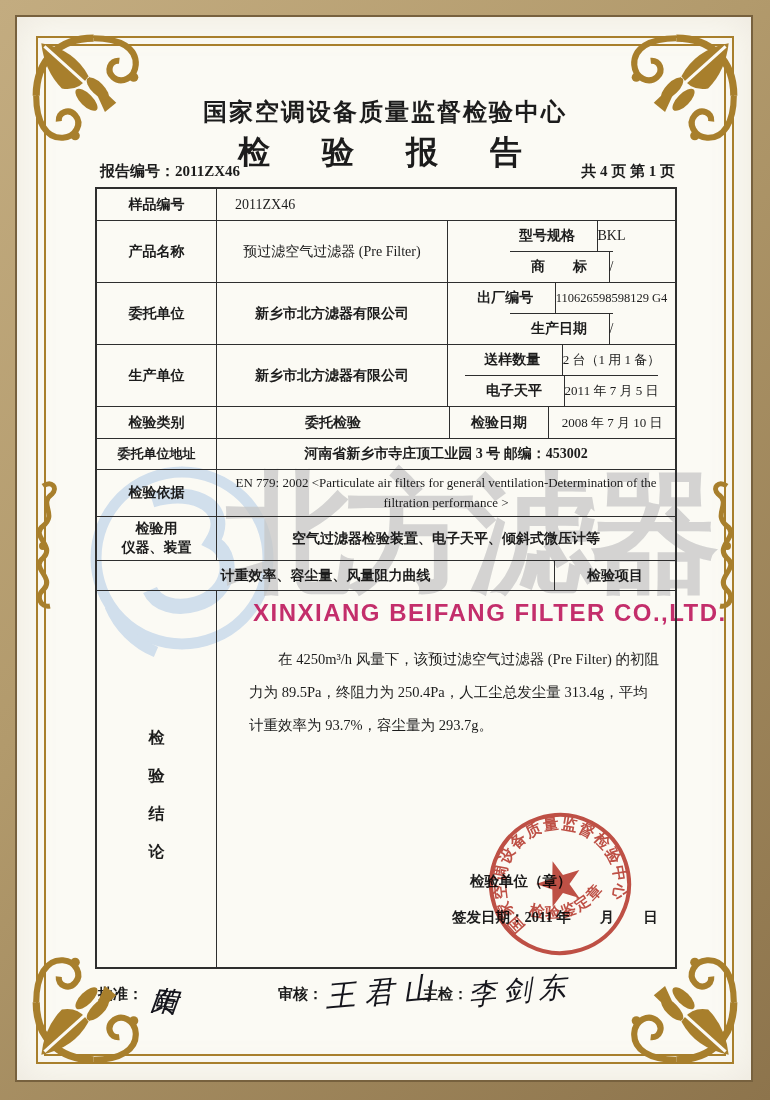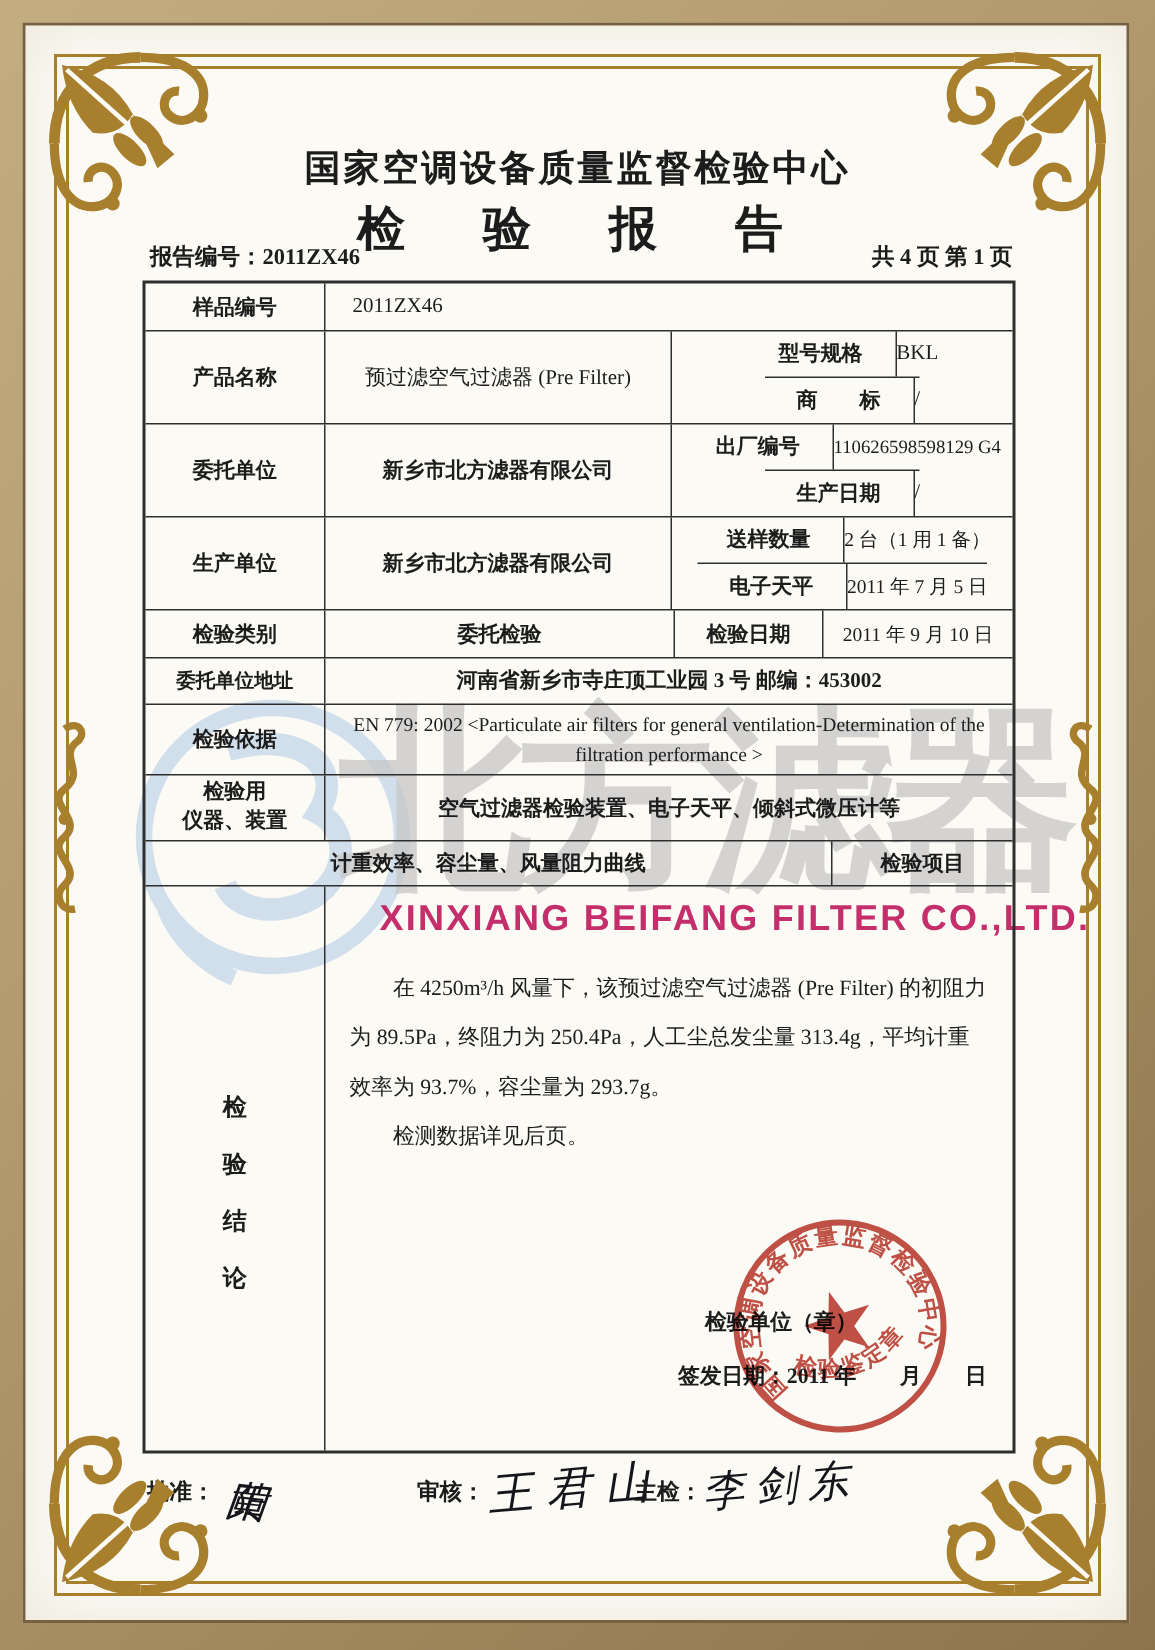--- a/index.html
+++ b/index.html
@@ -52,21 +52,21 @@
   .cd{flex:1;display:flex;align-items:center;justify-content:center;}
   .lab{font-weight:bold;}
   .left-al{justify-content:flex-start;padding-left:18px;text-align:left;}
   .small{font-size:13px;line-height:1.55;padding:3px 10px;}
   .twoline{display:flex;flex-direction:column;line-height:1.35;}
   
   .vlabel{flex-direction:column;justify-content:flex-start;padding-top:137px;gap:17px;
           font-weight:bold;font-size:16px;}
   .concl{position:relative;display:block;text-align:left;}
   .concl p{margin:0;padding:0 16px;line-height:33px;font-size:14.5px;text-indent:2em;}
-  .cpara{position:absolute;left:0;right:0;top:52px;}
+  .cpara{position:absolute;left:16px;right:0;top:52px;}
   .issuer{position:absolute;left:253px;top:281px;font-size:14.5px;font-weight:bold;z-index:2;}
   .issue-date{position:absolute;left:235px;top:317px;font-size:14.5px;font-weight:bold;z-index:2;}
   
   .stamp{position:absolute;left:270px;top:220px;width:146px;height:146px;z-index:4;
          transform:rotate(-18deg);opacity:.88;mix-blend-mode:multiply;}
   
   .sigrow{position:absolute;z-index:2;}
   .siglab{font-size:15px;font-weight:bold;}
   .signame{color:#15151c;}
   .sig-v{writing-mode:vertical-rl;font-size:27px;letter-spacing:4px;transform:rotate(6deg);font-style:italic;}
@@ -215,21 +215,21 @@
           <div class="cc lab">电子天平</div>
           <div class="cd" style="font-size:13px">2011 年 7 月 5 日</div>
         </div>
     </div>
   </div>
 
   <div class="tr" style="height:32px">
     <div class="td ca lab">检验类别</div>
     <div class="td cb lab">委托检验</div>
     <div class="td cc lab" style="border-right:1.6px solid #2e2e2e">检验日期</div>
-    <div class="td cd" style="width:126px;flex:none;font-size:13px">2011 年 9 月 10 日</div>
+    <div class="td cd" style="width:126px;flex:none;font-size:13px">2008 年 7 月 10 日</div>
   </div>
 
   <div class="tr" style="height:31px">
     <div class="td ca lab" style="font-size:13px">委托单位地址</div>
     <div class="td cb lab">河南省新乡市寺庄顶工业园 3 号  邮编：453002</div>
   </div>
 
   <div class="tr" style="height:47px">
     <div class="td ca lab">检验依据</div>
     <div class="td cb small">EN 779: 2002 &lt;Particulate air filters for general ventilation-Determination of the filtration performance &gt;</div>
@@ -251,21 +251,20 @@
   <div class="tr" style="height:376px">
     <div class="td ca vlabel">
       <span>检</span>
       <span>验</span>
       <span>结</span>
       <span>论</span>
     </div>
     <div class="td cb concl">
       <div class="cpara">
         <p>在 4250m³/h 风量下，该预过滤空气过滤器 (Pre Filter) 的初阻力为 89.5Pa，终阻力为 250.4Pa，人工尘总发尘量 313.4g，平均计重效率为 93.7%，容尘量为 293.7g。</p>
-        <p>检测数据详见后页。</p>
       </div>
       <div class="issuer">检验单位（章）</div>
       <div class="issue-date">签发日期：2011 年　　月　　日</div>
 
       <svg class="stamp" viewBox="0 0 146 146">
         <defs>
           <path id="ringArc" d="M 28,104.5 A 55,55 0 1 1 118,104.5" fill="none"></path>
           <path id="botArc" d="M 26,86 Q 73,124 120,86" fill="none"></path>
         </defs>
         <circle cx="73" cy="73" r="69" fill="none" stroke="#b5372c" stroke-width="4"></circle>

